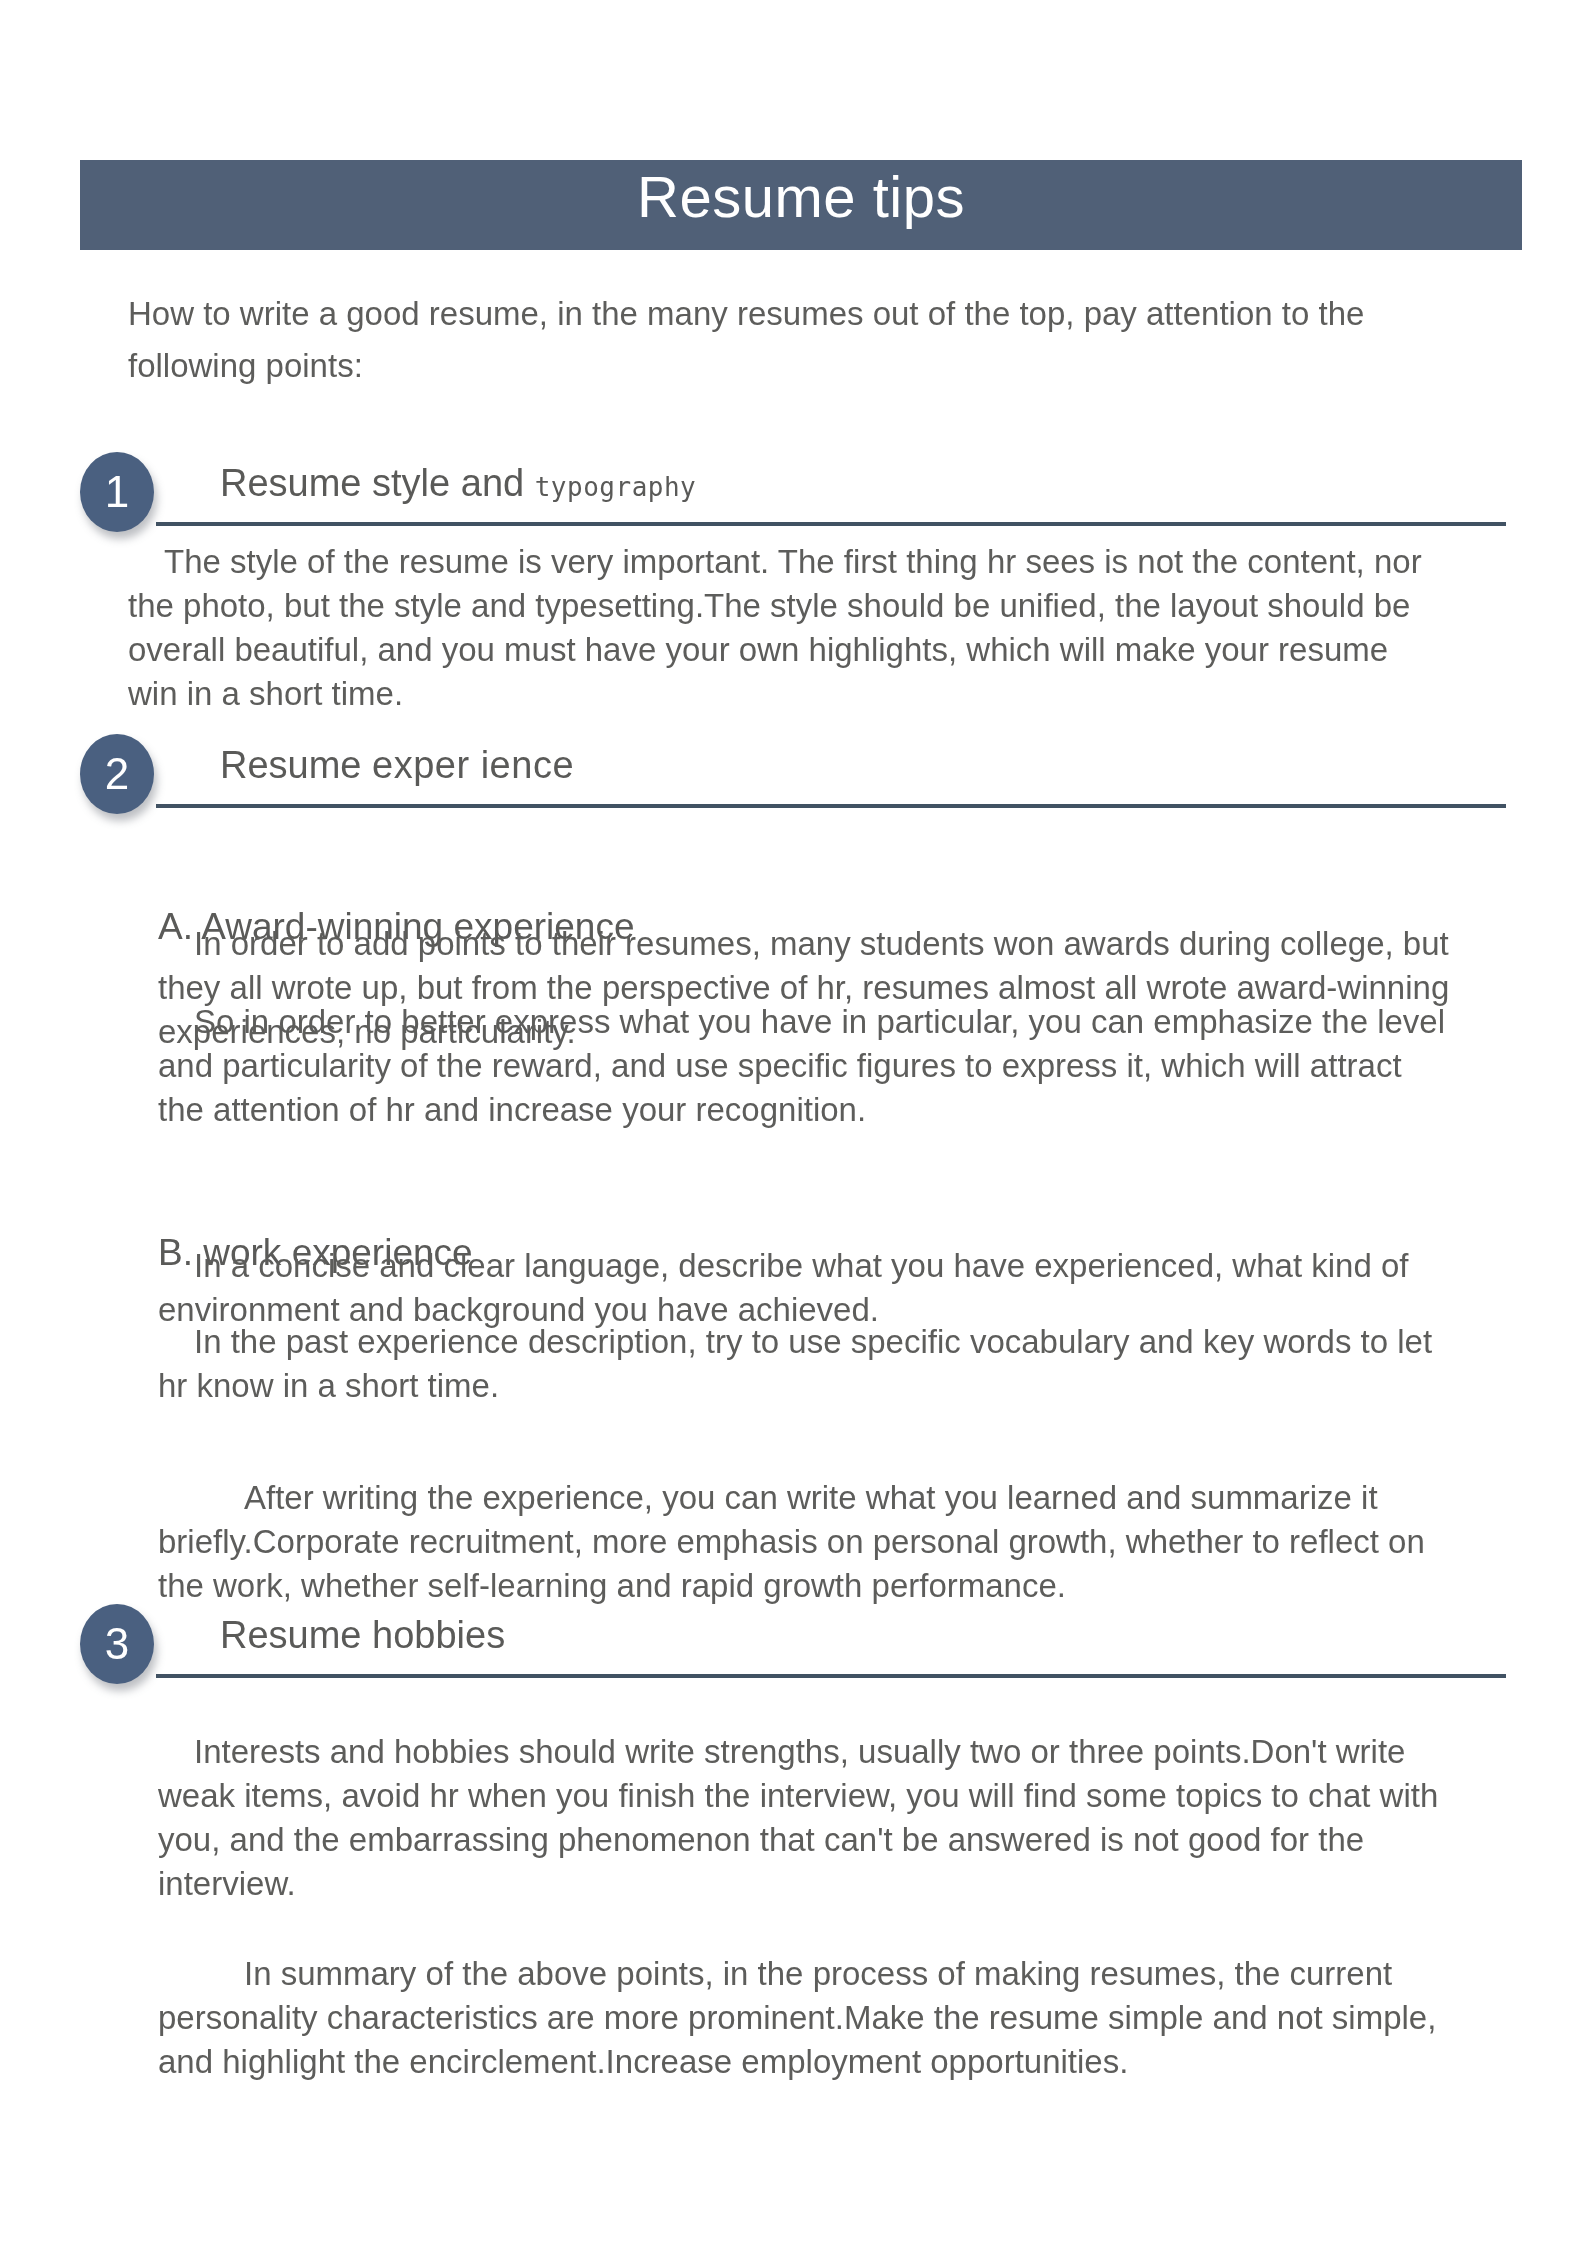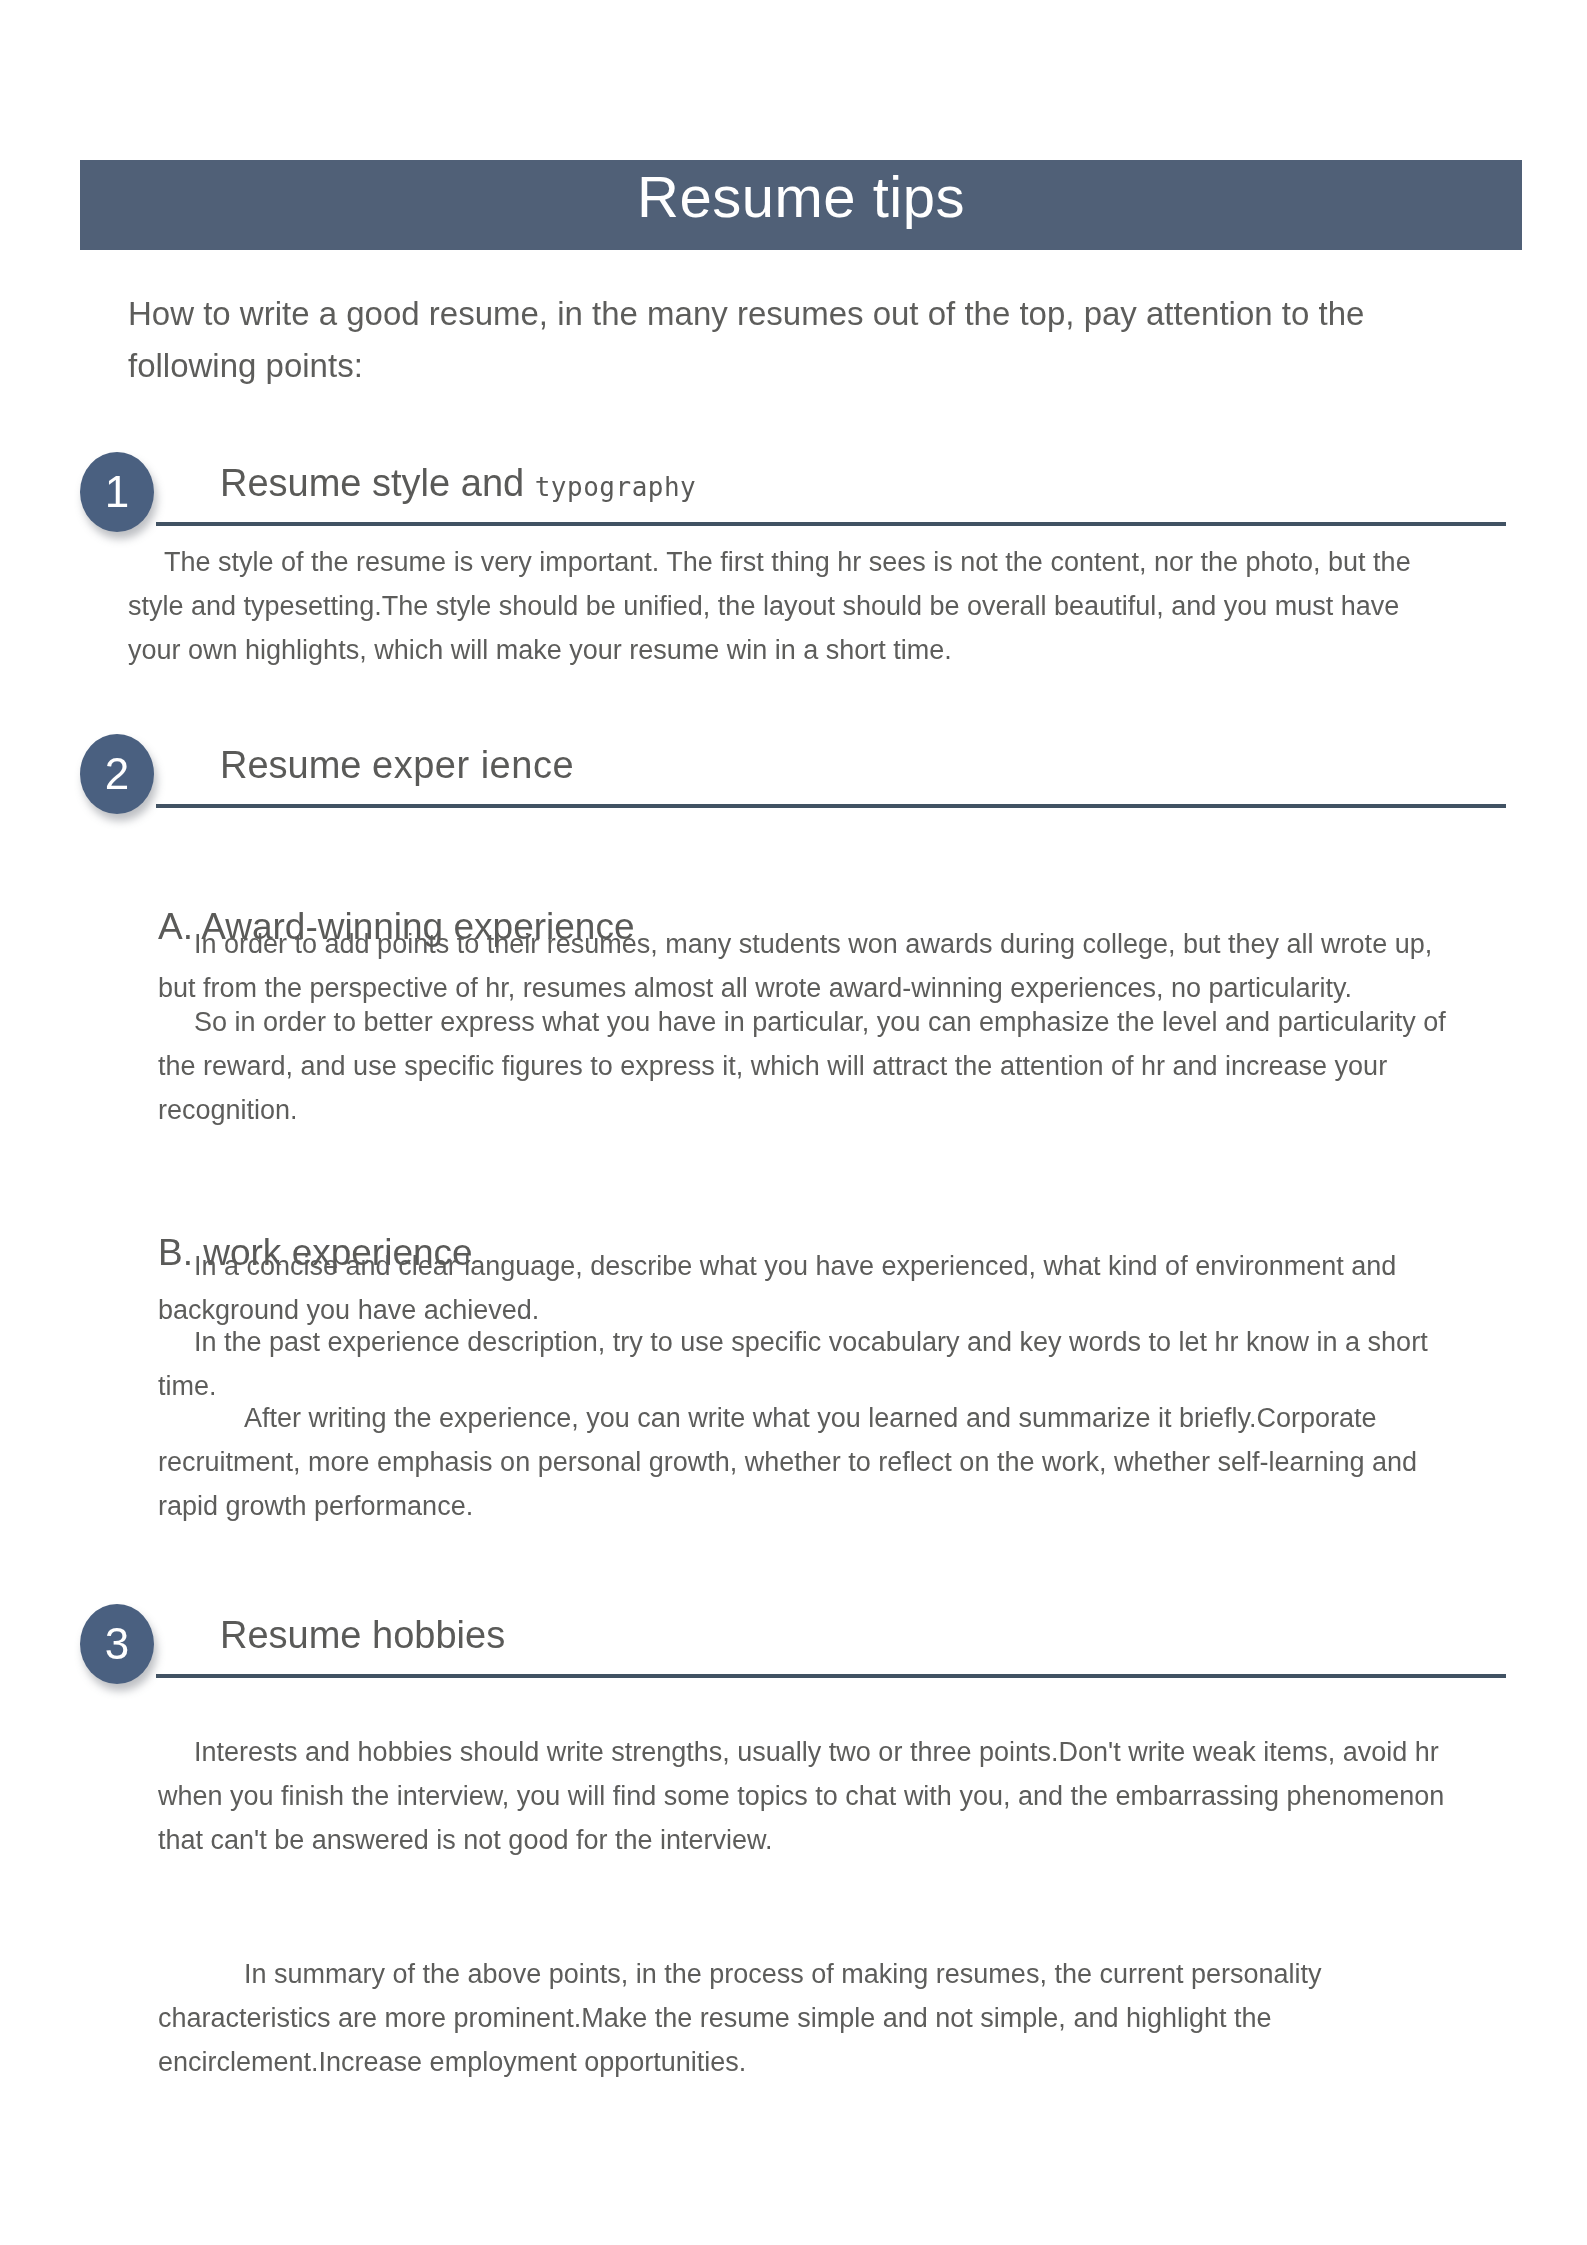--- a/index.html
+++ b/index.html
@@ -114,21 +114,21 @@
   }
   .spaced {
     letter-spacing: 0.5px;
   }
 
   
   .body-text {
     position: absolute;
     color: #5d5d5b;
     font-family: "Liberation Sans", sans-serif;
-    font-size: 27px;
+    font-size: 33px;
     font-weight: 400;
     line-height: 44px;
   }
   .sub-head {
     position: absolute;
     color: #5a5a58;
     font-family: "Liberation Sans", sans-serif;
     font-size: 37px;
     font-weight: 400;
     white-space: nowrap;
@@ -177,21 +177,21 @@
   <div class="body-text ind-1" style="left:158px; top:922px; width:1296px;">In order to add points to their resumes, many students won awards during college, but they all wrote up, but from the perspective of hr, resumes almost all wrote award-winning experiences, no particularity.</div>
 
   <div class="body-text ind-1" style="left:158px; top:1000px; width:1296px;">So in order to better express what you have in particular, you can emphasize the level and particularity of the reward, and use specific figures to express it, which will attract the attention of hr and increase your recognition.</div>
 
   <div class="sub-head" style="left:158px; top:1188px;">B. work experience</div>
 
   <div class="body-text ind-1" style="left:158px; top:1244px; width:1280px;">In a concise and clear language, describe what you have experienced, what kind of environment and background you have achieved.</div>
 
   <div class="body-text ind-1" style="left:158px; top:1320px; width:1300px;">In the past experience description, try to use specific vocabulary and key words to let hr know in a short time.</div>
 
-  <div class="body-text ind-2" style="left:158px; top:1396px; width:1296px;">After writing the experience, you can write what you learned and summarize it briefly.Corporate recruitment, more emphasis on personal growth, whether to reflect on the work, whether self-learning and rapid growth performance.</div>
+  <div class="body-text ind-2" style="left:158px; top:1476px; width:1296px;">After writing the experience, you can write what you learned and summarize it briefly.Corporate recruitment, more emphasis on personal growth, whether to reflect on the work, whether self-learning and rapid growth performance.</div>
 
   <div class="section-head" style="top:1600px;">
     <div class="rule"></div>
     <div class="badge">
       <div class="badge-num">3</div>
     </div>
     <div class="section-title">
       <span>Resume hobbies</span>
     </div>
   </div>

